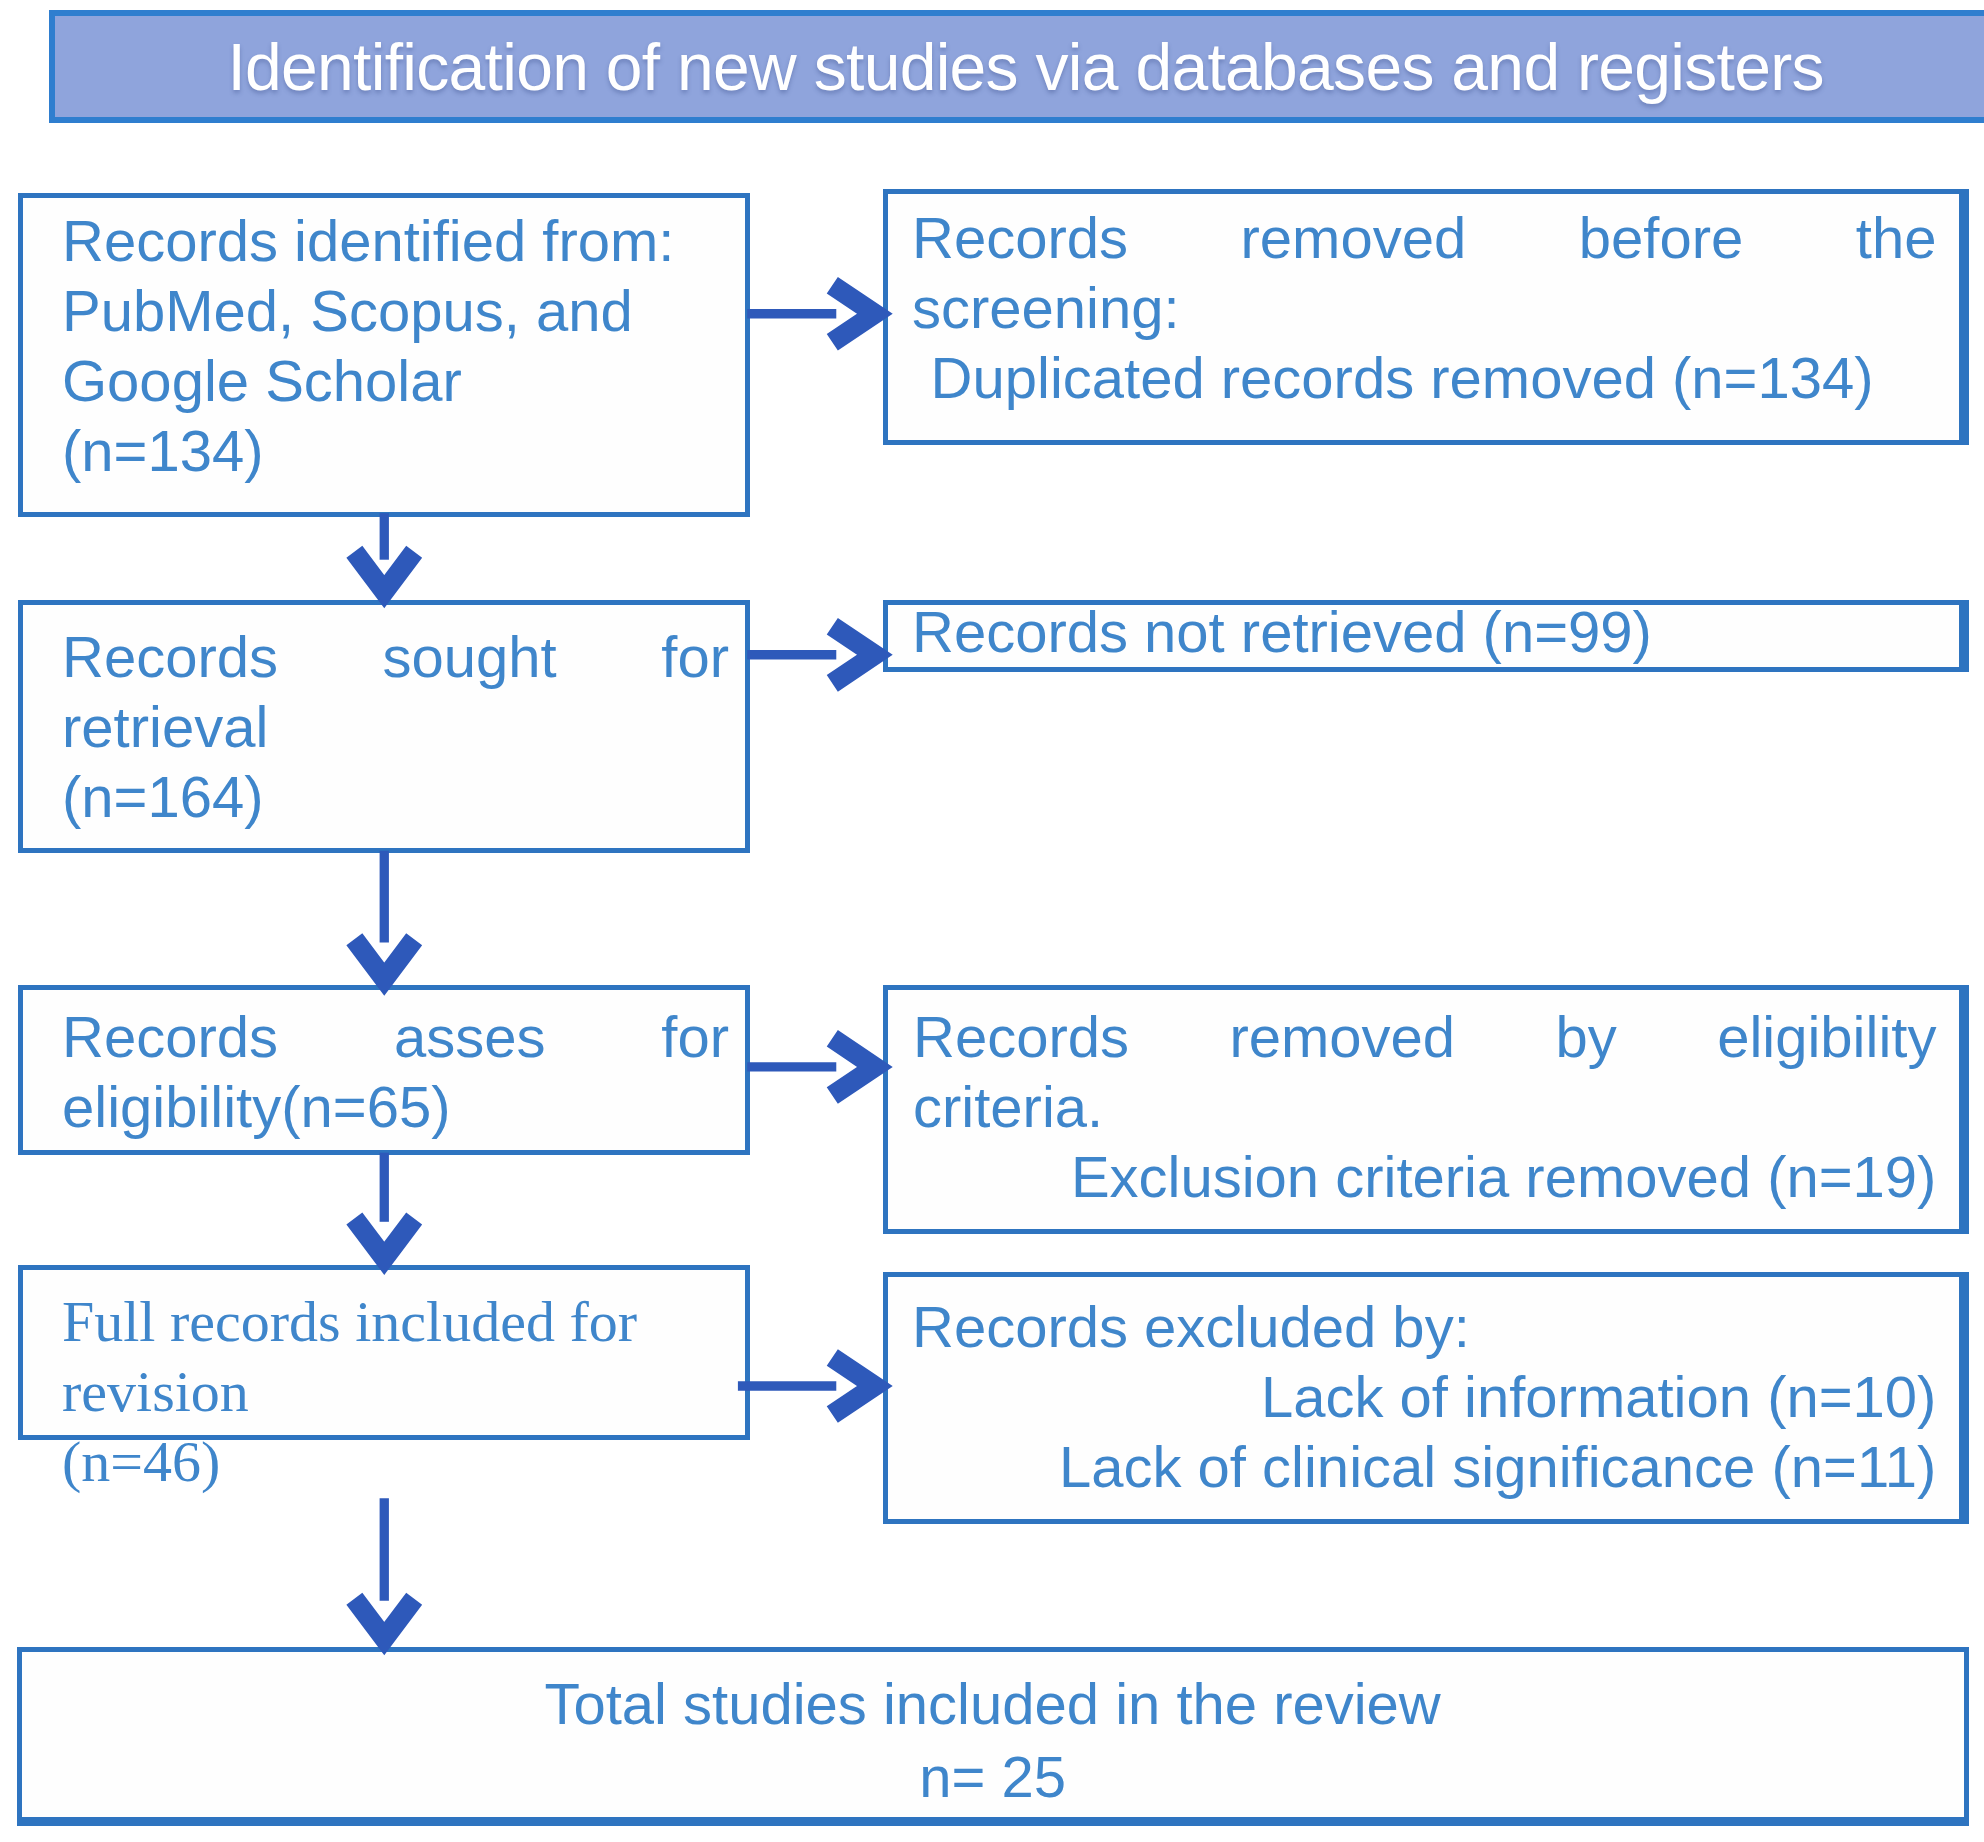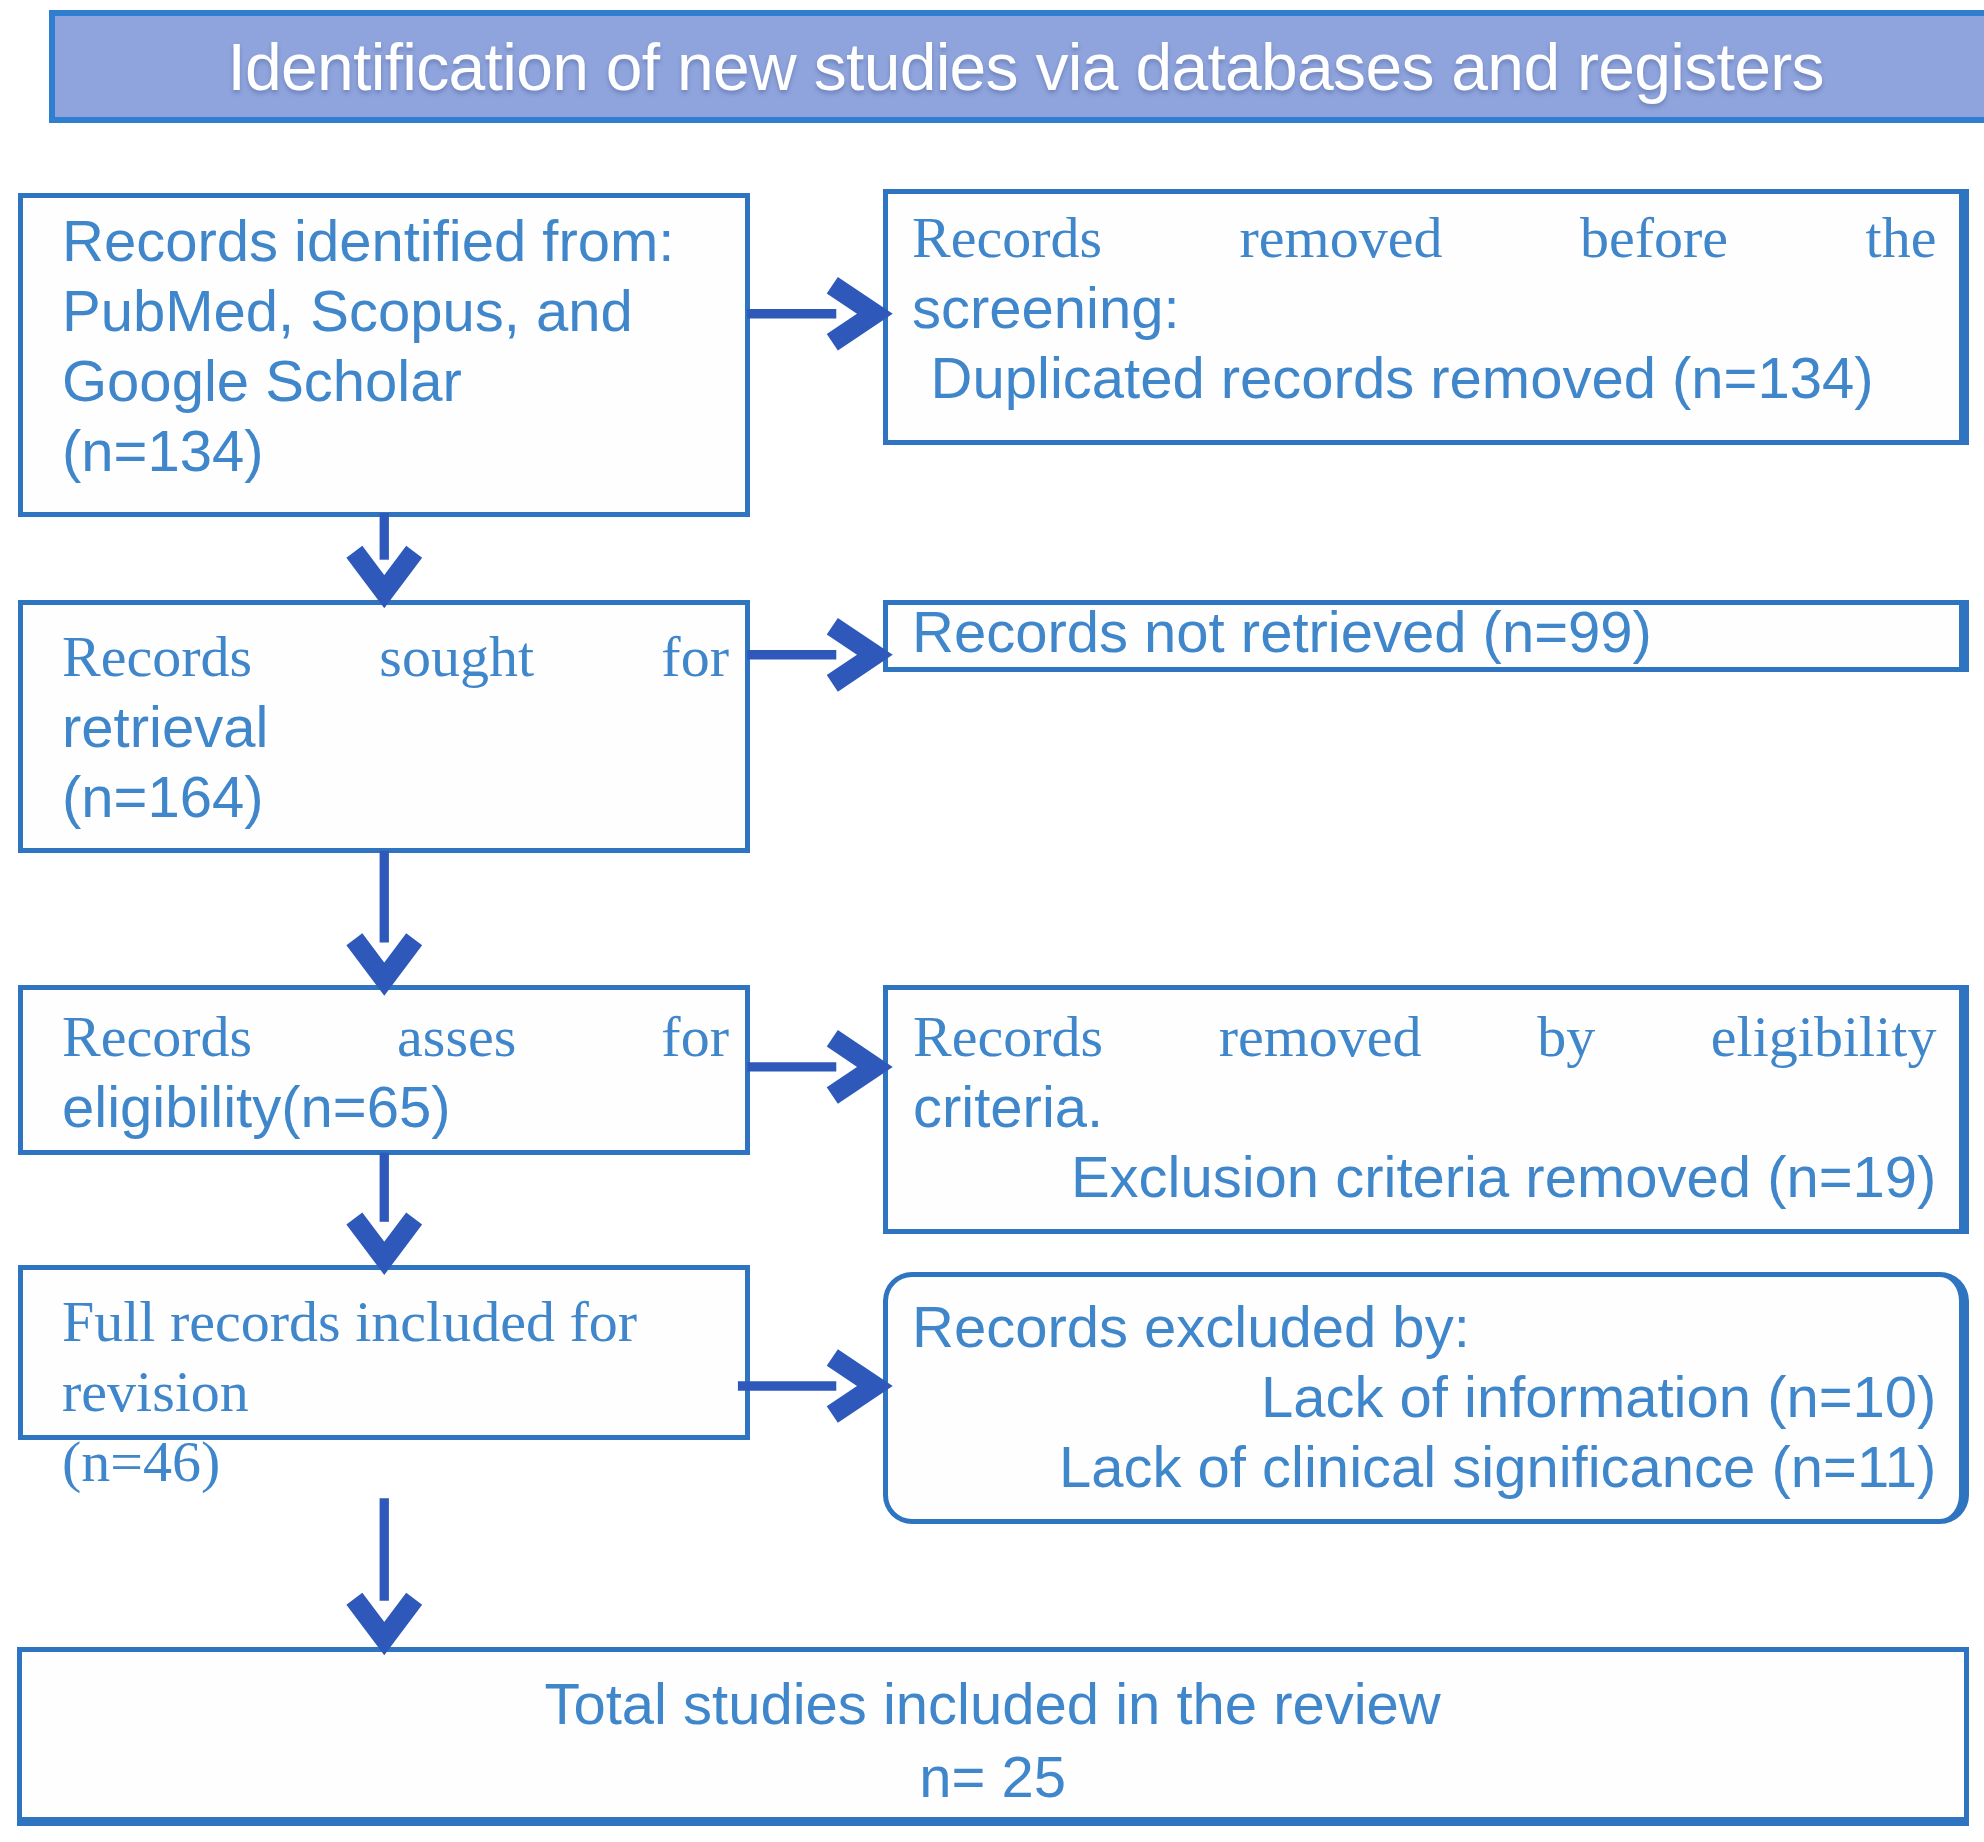--- a/index.html
+++ b/index.html
@@ -19,33 +19,33 @@
   .hdr .t{
     color:var(--header_text); font-size:66px; letter-spacing:-0.7px; white-space:nowrap;
     text-shadow:0 2.7px 4px rgba(50,70,130,.35);
   }
   .box{
     position:absolute; box-sizing:border-box; background:#fefefe;
     border:5.3px solid var(--box_border); color:var(--box_text);
     font-size:58px; line-height:70px;
   }
   .box .line{white-space:nowrap;}
-  .box .line.spread{white-space:normal; text-align:justify; text-align-last:justify;font-family:Liberation Serif, serif;}
+  .box .line.spread{white-space:normal; text-align:justify; text-align-last:justify;}
   .box .line.right{text-align:right;}
   .box .line.indent{padding-left:18.6px;}
   .lcol{left:18px; width:732px; padding:8px 16px 0 39px;}
   .rcol{left:883px; width:1086px; border-right-width:10.6px; padding:9.3px 22.6px 0 24px;}
   .b-l1{top:193px; height:324px;}
   .b-l2{top:600px; height:253px; padding-top:16.6px;}
   .b-l3{top:985px; height:170px; padding-top:12px;}
   .b-l4{top:1265px; height:175px; padding-top:17.3px;font-family:Liberation Serif, serif;}
   .b-r1{top:189px; height:256px;}
   .b-r2{top:600px; height:72px; display:flex; flex-direction:column; justify-content:flex-end; padding-top:0;}
   .b-r3{top:985px; height:249px; padding-top:12px;padding-left:25px;}
-  .b-r4{top:1272px; height:252px; padding-top:14.6px;border-radius:29px;}
+  .b-r4{top:1272px; height:252px; padding-top:14.6px;}
   .b-total{
     left:16.6px; top:1647px; width:1952px; height:179px; border-bottom-width:9.3px;
     text-align:center; padding-top:14.6px; line-height:73px;
   }
   svg.arrows{position:absolute; left:0; top:0; pointer-events:none;}
   svg.arrows *{stroke:var(--arrow); fill:none;}
   .shaft{stroke-width:14px;}
   .head{stroke-width:30px; stroke-linejoin:miter;}
 </style>
 </head>

